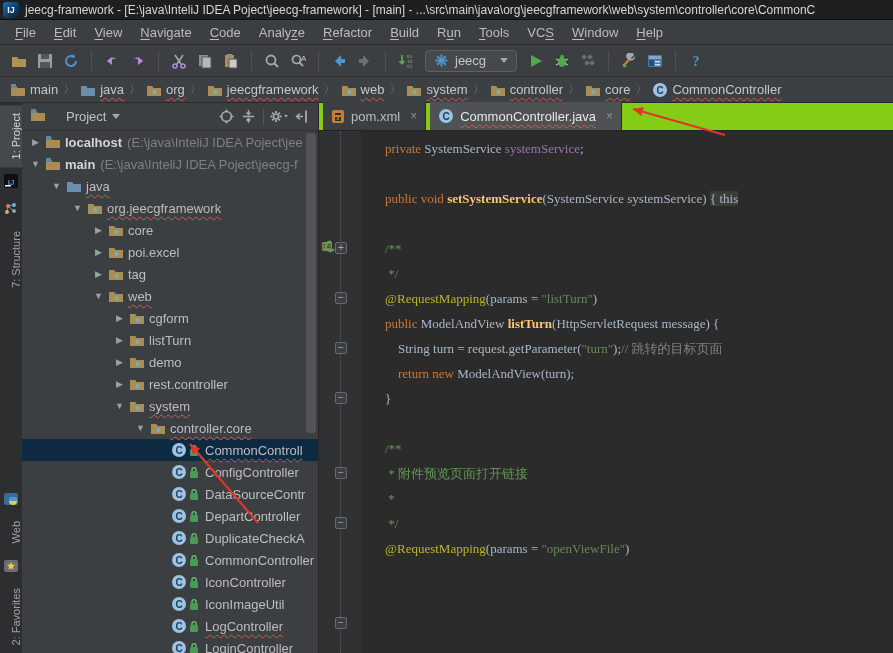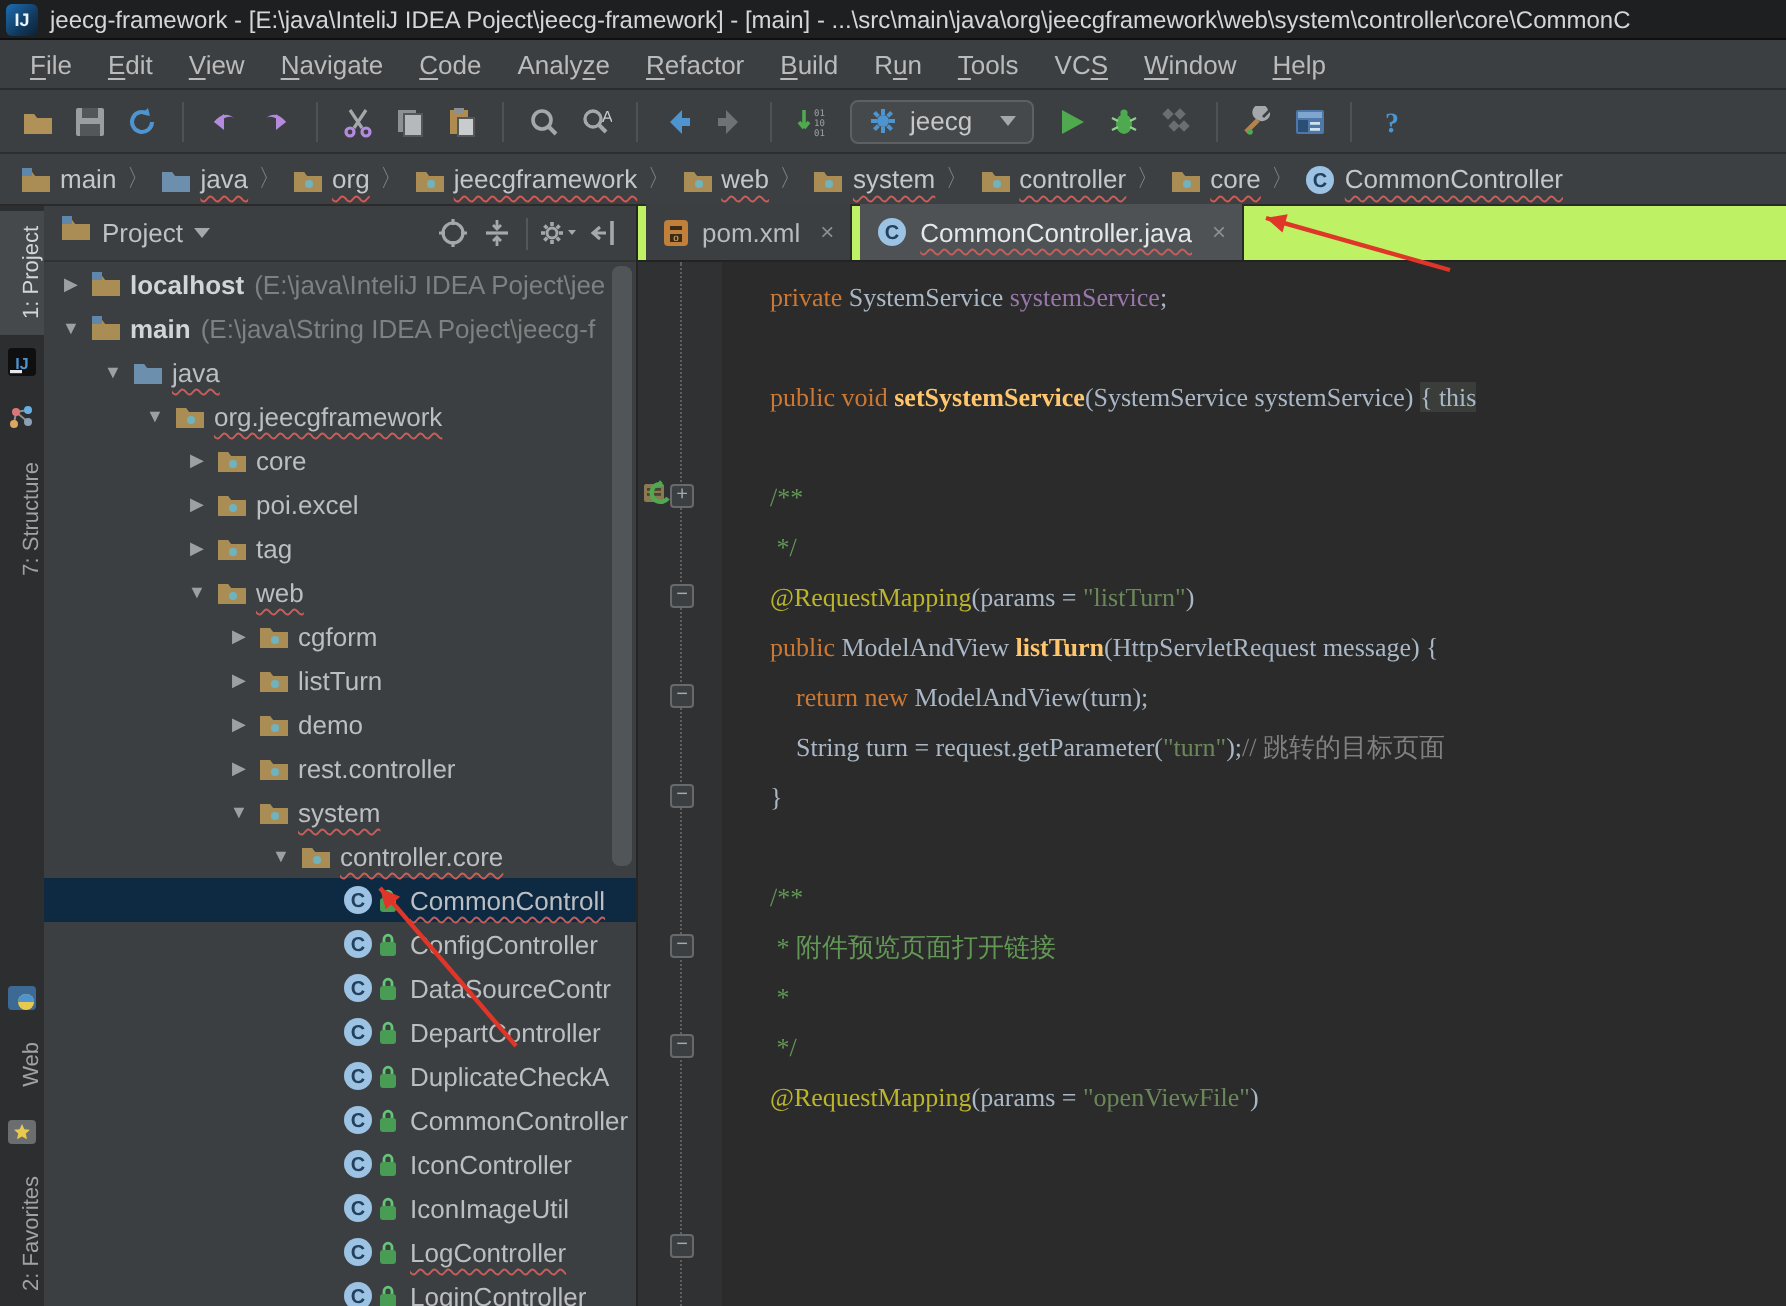--- a/index.html
+++ b/index.html
@@ -51,39 +51,39 @@
   .vtab { writing-mode:vertical-lr; transform:rotate(180deg); color:#9fa3a6; font-size:11px;
           padding:8px 0; width:22px; text-align:center; }
   .vtab.active { background:#46494c; color:#d3d6d8; }
   .abar .aicon { margin:6px 0; }
   .abar .spacer { flex:1; }
 
   
   .ppanel { width:296px; background:#3c3f41; position:relative; overflow:hidden; }
   .phead { height:28px; display:flex; align-items:center; padding:0 6px 0 8px;
            border-bottom:1px solid #323232; }
-  .phead .ptitle { color:#bfc2c5; font-size:13px; margin:0 6px 0 5px; }
+  .phead .ptitle { color:#bfc2c5; font-size:13px; margin:0 6px 0 20px; }
   .phead .grow { flex:1; }
   .phead .hbtn { width:22px; height:22px; display:flex; align-items:center; justify-content:center; }
   .phead .hsep { width:1px; height:16px; background:#565656; margin:0 4px; }
   .tree { position:relative; font-size:13px; color:#bcbec2; }
   .trow { height:22px; display:flex; align-items:center; white-space:nowrap; }
   .trow.sel { background:#0d2a42; }
   .arrowbox { width:19px; text-align:center; color:#9da0a3; font-size:9px; flex:none; }
   .ticon { width:17px; flex:none; display:flex; align-items:center; }
   .tlock { width:14px; flex:none; display:flex; align-items:center; }
   .tlabel { margin-left:3px; }
   .tlabel.bold { font-weight:bold; color:#d2d4d6; }
   .tpath { color:#7e8082; margin-left:5px; }
   .pscroll { position:absolute; right:2px; top:30px; width:10px; height:300px;
              background:#5a5d5f; border-radius:4px; opacity:.75; }
 
   
   .ecol { flex:1; display:flex; flex-direction:column; border-left:1px solid #252525; min-width:0; }
-  .etabs { height:28px; background:#bef264; display:flex; align-items:flex-end;
+  .etabs { height:28px; background:#84cc16; display:flex; align-items:flex-end;
            border-bottom:1px solid #232323; }
   .etab { height:28px; display:flex; align-items:center; padding:0 8px; gap:6px;
           font-size:13px; color:#b9bcbe; background:#3c3f41; margin-left:4px;
           border-right:1px solid #2a2a2a; }
   .etab.sel { background:#4e5254; color:#e5e7e8; }
   .etab .x { color:#8c8f91; font-size:12px; margin-left:4px; }
 
   
   .ebody { flex:1; position:relative; background:#2b2b2b; overflow:hidden; }
   .gutter { position:absolute; left:0; top:0; bottom:0; width:42px; background:#2f3133; }
@@ -533,21 +533,21 @@
             <span class="ticon">
               <span style="display: inline-flex; align-items: center;">
                 <svg width="16" height="14" viewBox="0 0 16 14" xmlns="http://www.w3.org/2000/svg">
                   <path d="M1 3 h5 l1.5 2 H15 v8 H1 z" fill="#a98d55"></path>
                   <path d="M1 3 h5 l1.5 2 H1 z" fill="#a98d55" opacity=".8"></path>
                   <rect x="1" y="1" width="5" height="4" fill="#5f87ab"></rect>
                 </svg>
               </span>
             </span>
             <span class="tlabel bold">main</span>
-            <span class="tpath">(E:\java\String IDEA Poject\jeecg-f</span>
+            <span class="tpath">(E:\java\InteliJ IDEA Poject\jeecg-f</span>
           </div>
           <div class="trow" style="padding-left: 25px;">
             <span class="arrowbox">▼</span>
             <span class="ticon">
               <span style="display: inline-flex; align-items: center;">
                 <svg width="16" height="14" viewBox="0 0 16 14" xmlns="http://www.w3.org/2000/svg">
                   <path d="M1 3 h5 l1.5 2 H15 v8 H1 z" fill="#6d8fae"></path>
                   <path d="M1 3 h5 l1.5 2 H1 z" fill="#6d8fae" opacity=".8"></path>
                 </svg>
               </span>
@@ -948,22 +948,22 @@
           </div>
         <div class="code" id="code">
             <div class="cline"><span class="tk-k">private</span><span class="tk-d"> SystemService </span><span class="tk-f">systemService</span><span class="tk-d">;</span></div>
             <div class="cline"></div>
             <div class="cline"><span class="tk-k">public</span><span class="tk-d"> </span><span class="tk-k">void</span><span class="tk-d"> </span><span class="tk-m">setSystemService</span><span class="tk-d">(SystemService systemService) </span><span class="tk-fold">{ this</span></div>
             <div class="cline"></div>
             <div class="cline"><span class="tk-j">/**</span></div>
             <div class="cline"><span class="tk-j"> */</span></div>
             <div class="cline"><span class="tk-a">@RequestMapping</span><span class="tk-d">(params = </span><span class="tk-s">"listTurn"</span><span class="tk-d">)</span></div>
             <div class="cline"><span class="tk-k">public</span><span class="tk-d"> ModelAndView </span><span class="tk-m">listTurn</span><span class="tk-d">(HttpServletRequest message) {</span></div>
+            <div class="cline"><span class="tk-d">    String turn = request.getParameter(</span><span class="tk-s">"turn"</span><span class="tk-d">);</span><span class="tk-c">// 跳转的目标页面</span></div>
             <div class="cline"><span class="tk-d">    </span><span class="tk-k">return</span><span class="tk-d"> </span><span class="tk-k">new</span><span class="tk-d"> ModelAndView(turn);</span></div>
-            <div class="cline"><span class="tk-d">    String turn = request.getParameter(</span><span class="tk-s">"turn"</span><span class="tk-d">);</span><span class="tk-c">// 跳转的目标页面</span></div>
             <div class="cline"><span class="tk-d">}</span></div>
             <div class="cline"></div>
             <div class="cline"><span class="tk-j">/**</span></div>
             <div class="cline"><span class="tk-j"> * 附件预览页面打开链接</span></div>
             <div class="cline"><span class="tk-j"> *</span></div>
             <div class="cline"><span class="tk-j"> */</span></div>
             <div class="cline"><span class="tk-a">@RequestMapping</span><span class="tk-d">(params = </span><span class="tk-s">"openViewFile"</span><span class="tk-d">)</span></div>
           </div>
       </div>
     </div>

